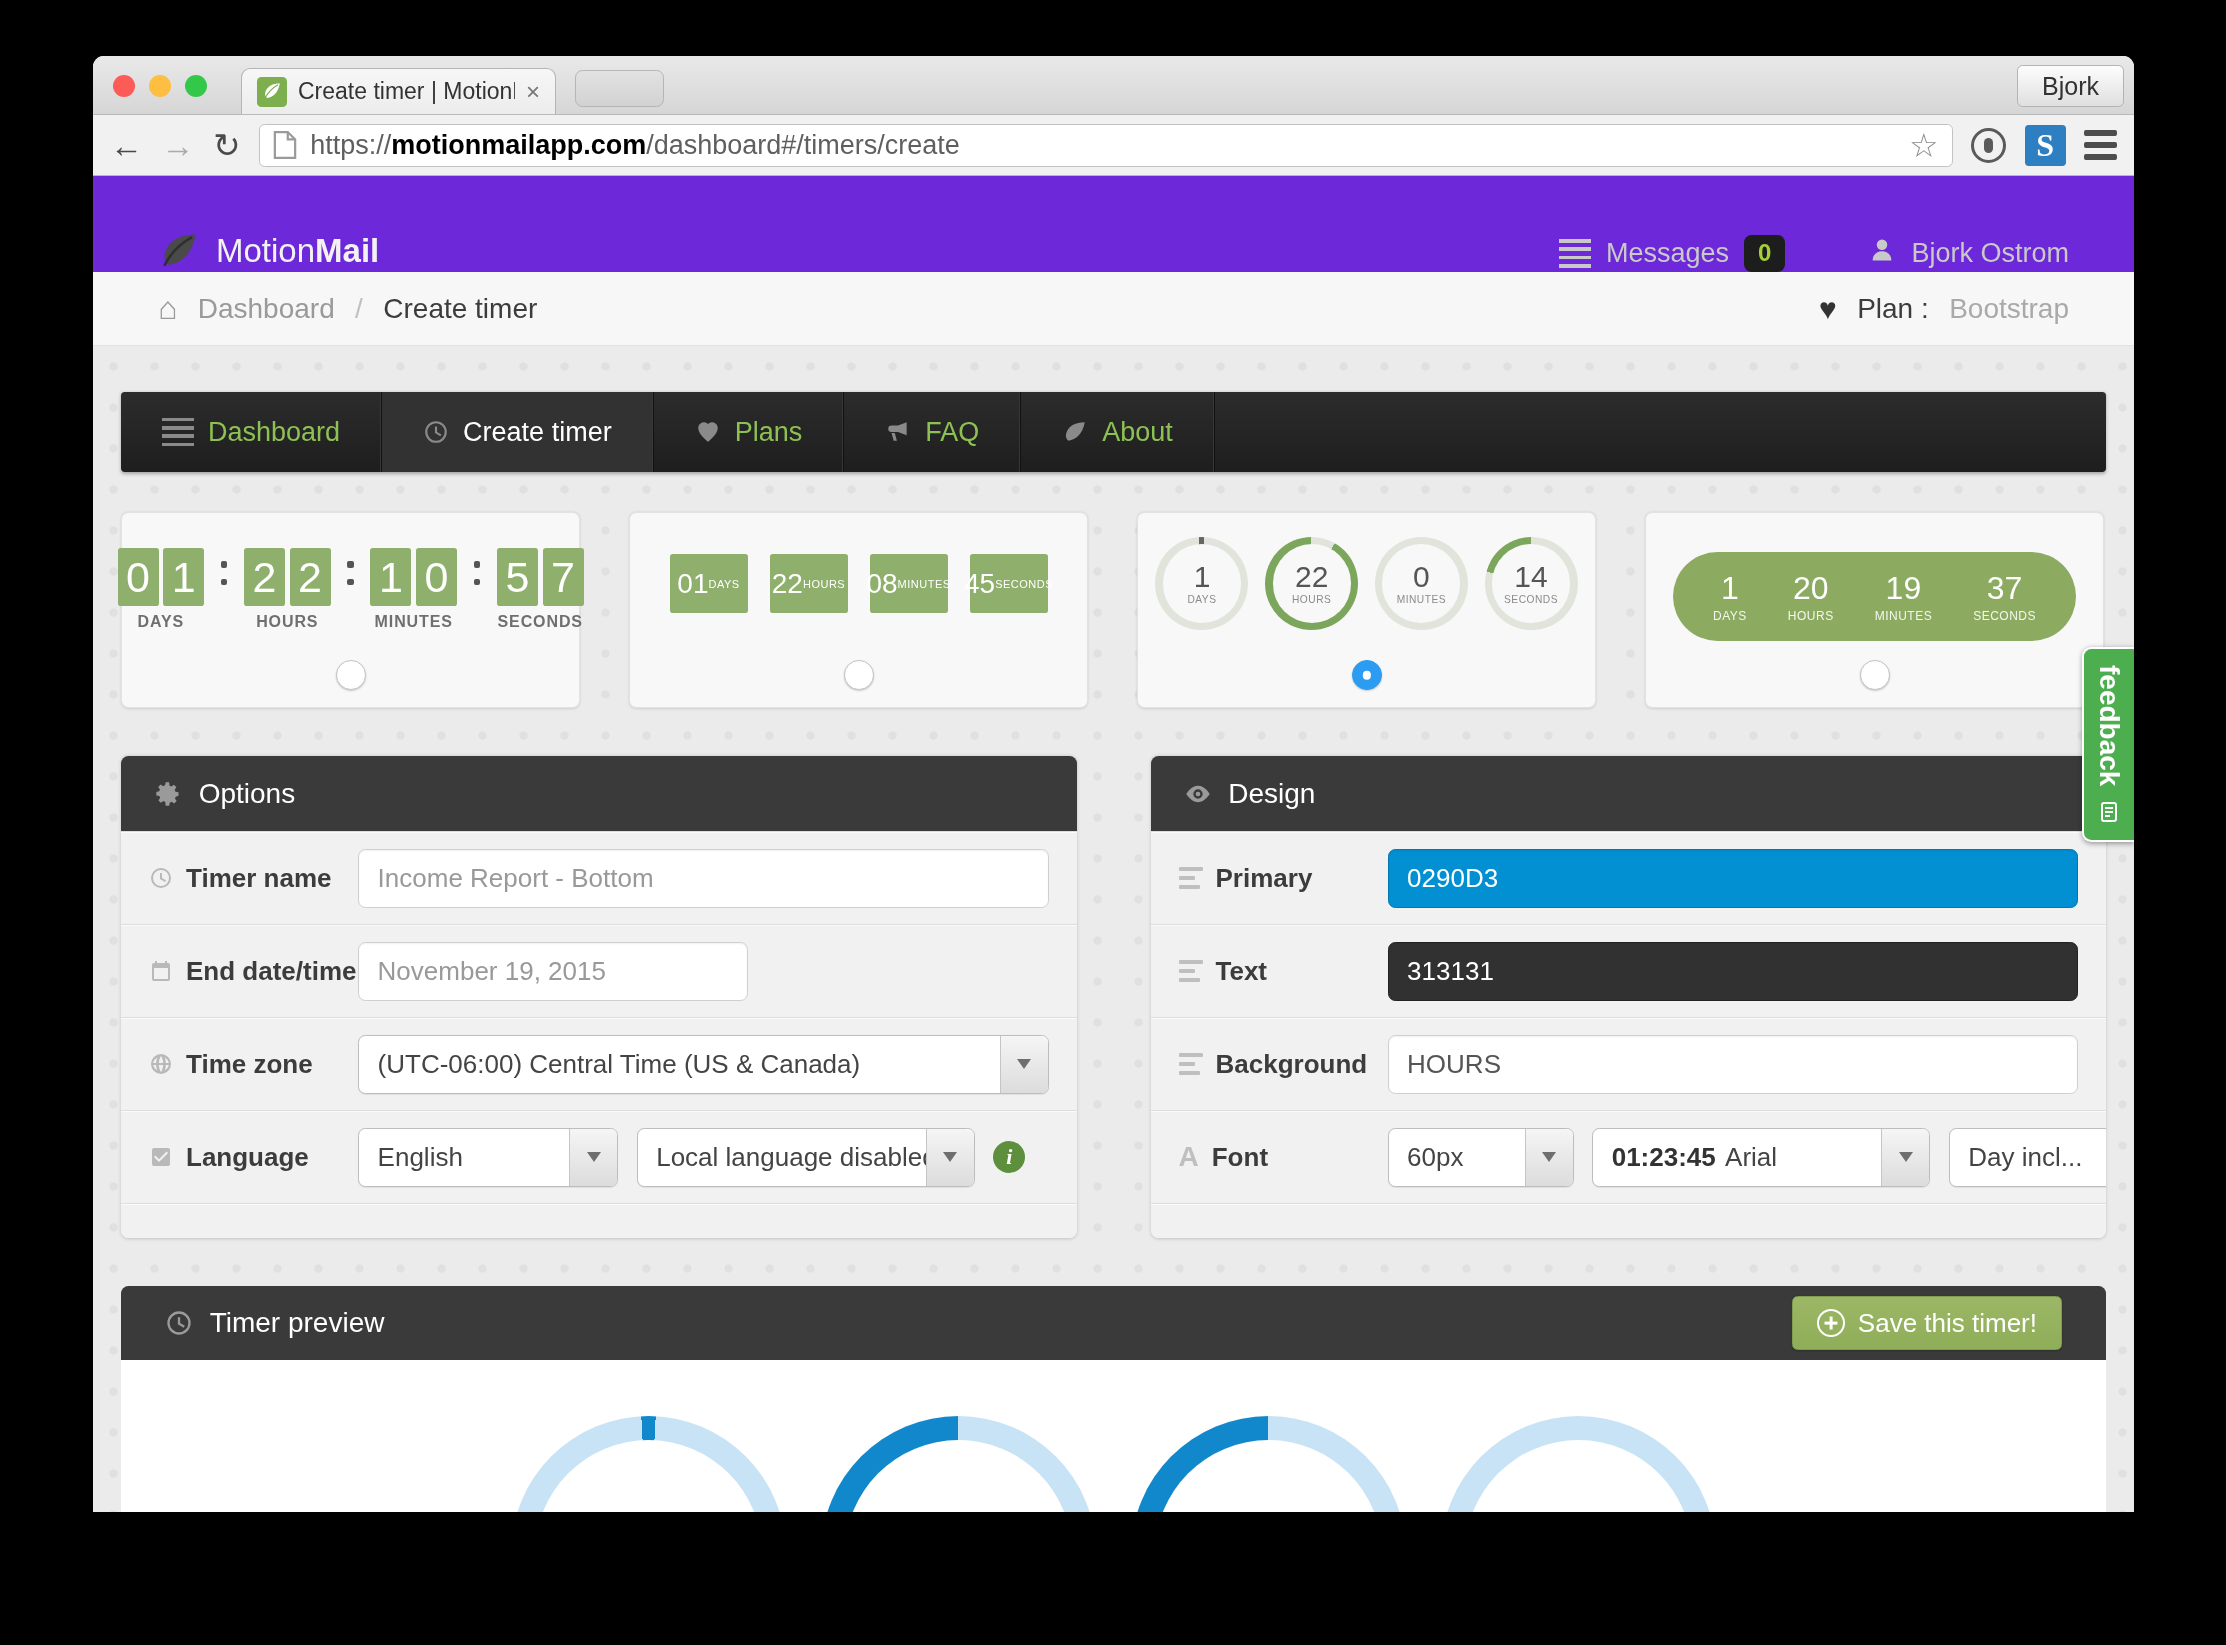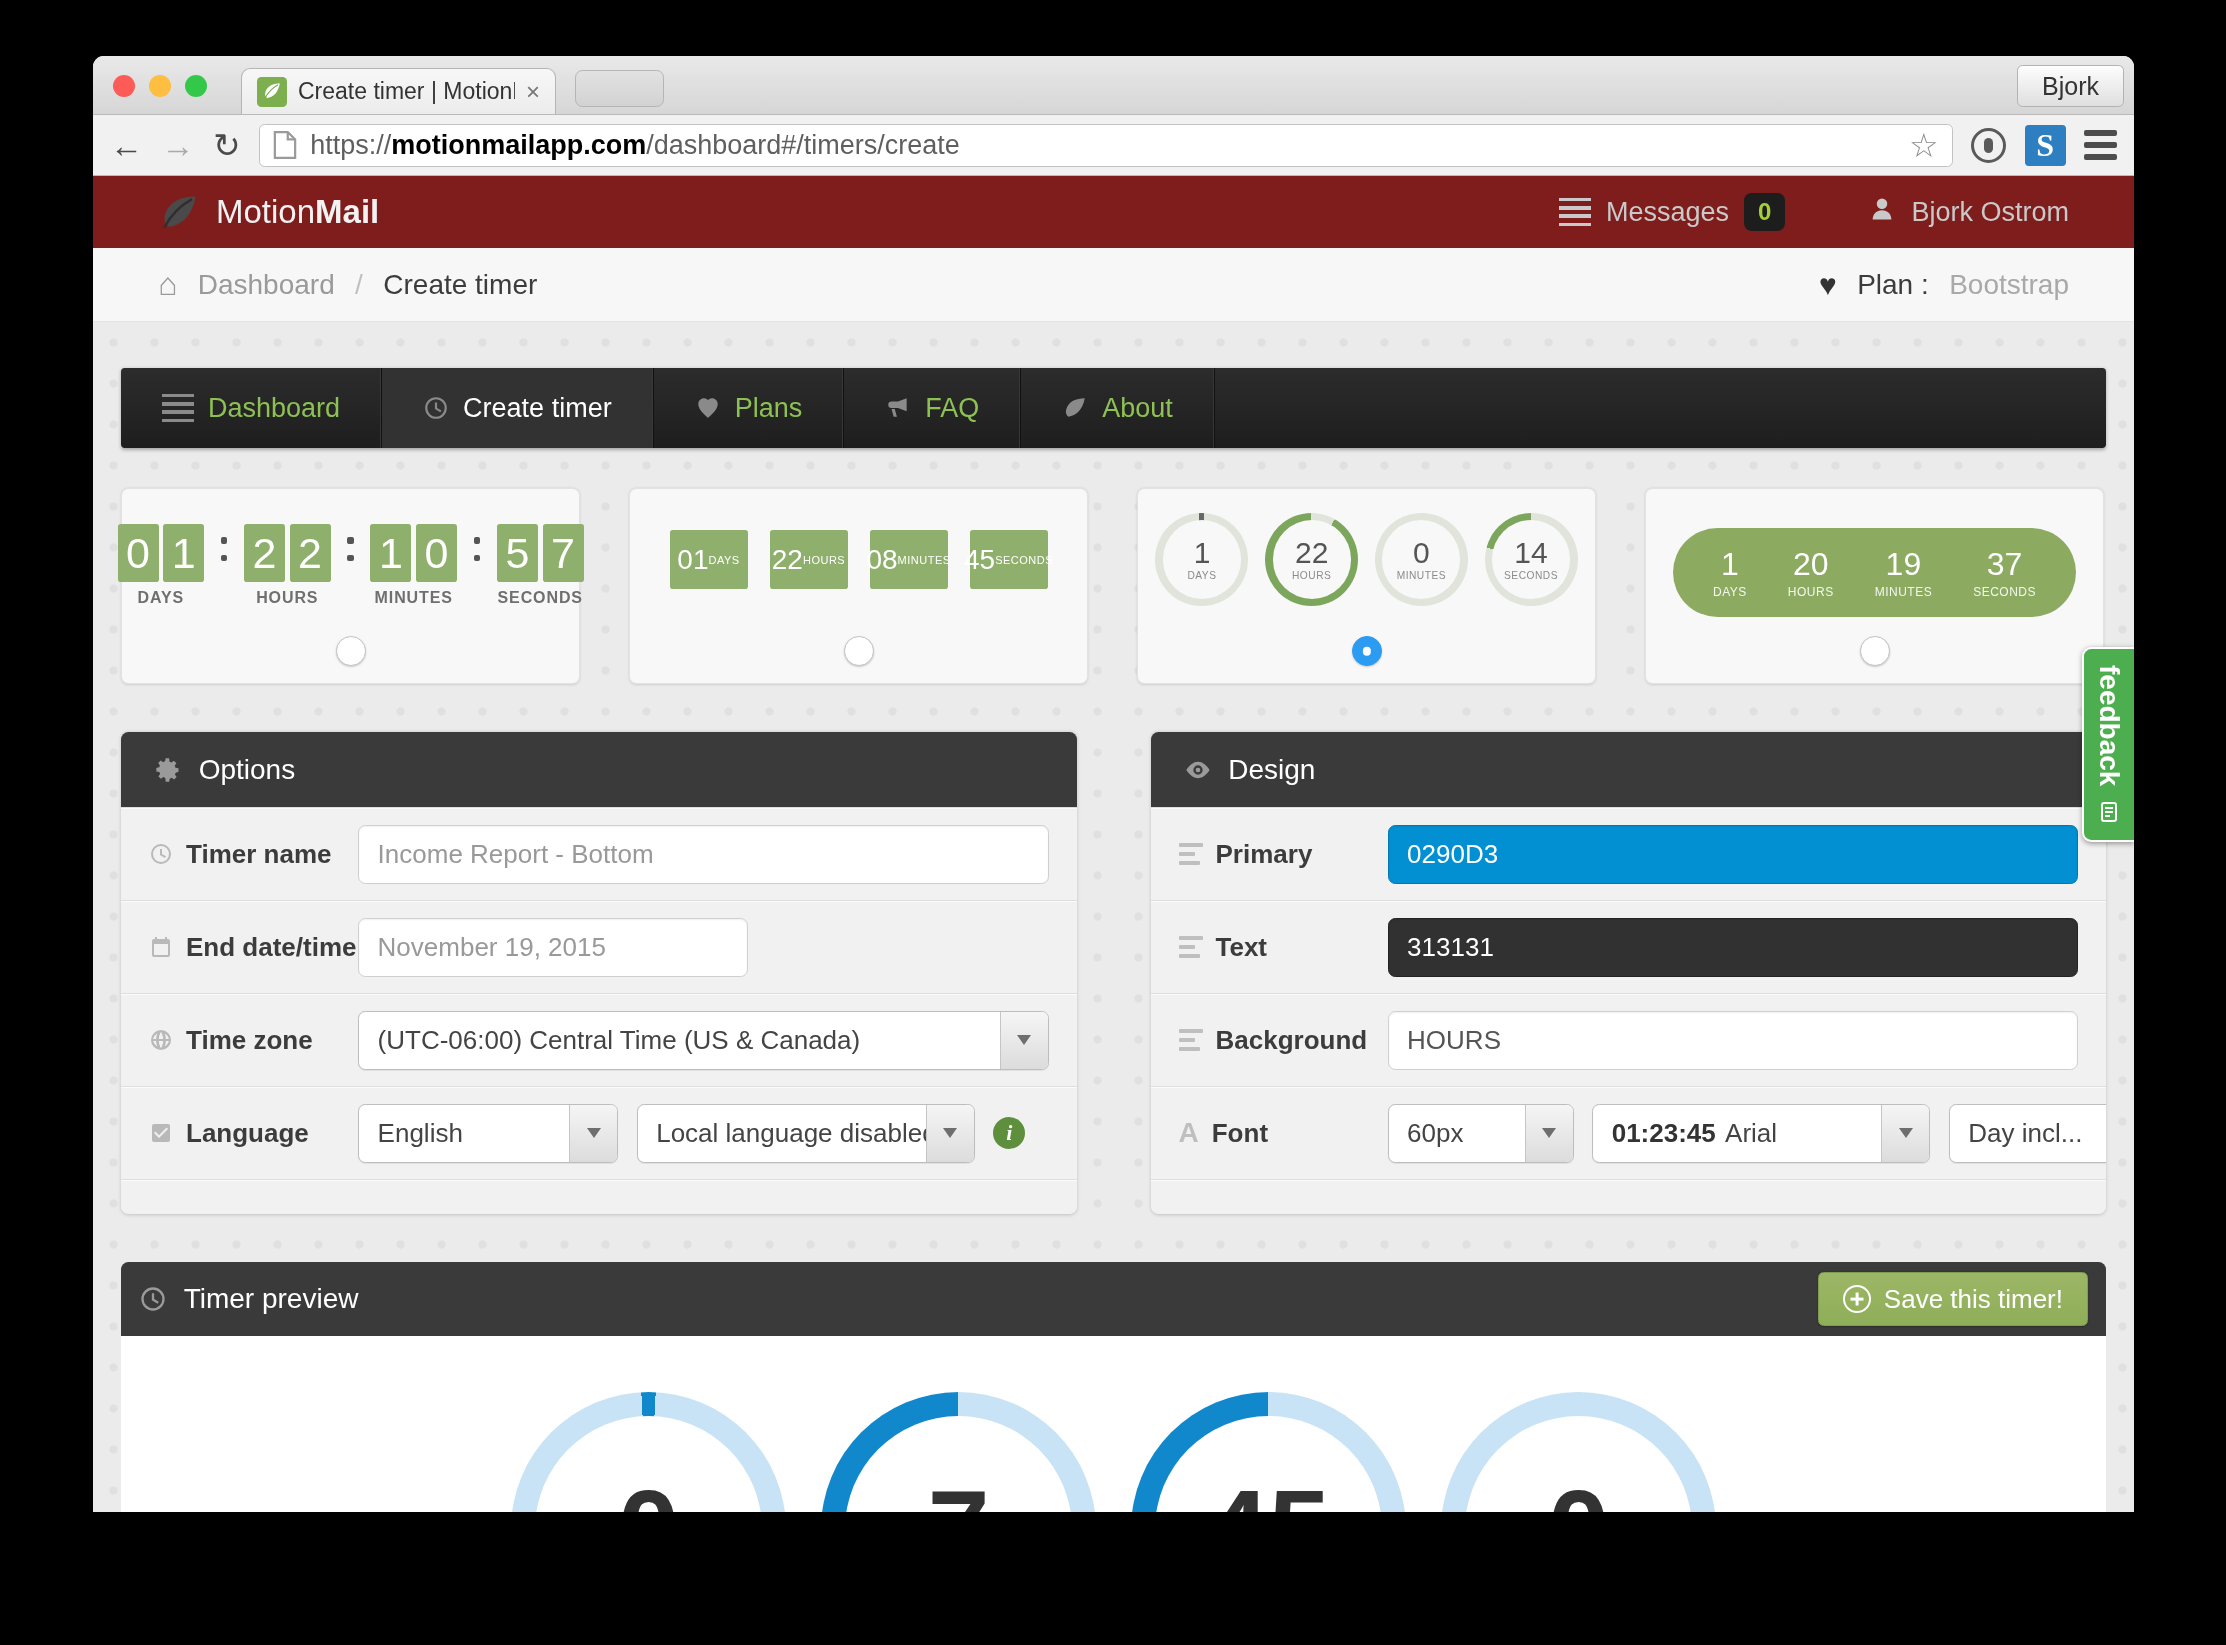--- a/index.html
+++ b/index.html
@@ -45,21 +45,21 @@
   .ext-circle { width:35px; height:35px; border-radius:50%; border:3.7px solid #5a5a5a;
                 display:flex; align-items:center; justify-content:center; }
   .ext-circle::after{ content:""; width:9.3px; height:15px; background:#5a5a5a; border-radius:4.6px; }
   .ext-s { width:41px; height:41px; border-radius:3.7px; background:#2d7fc1; color:#fff;
            font-weight:bold; font-size:32px; display:flex; align-items:center; justify-content:center;
            font-family:"Liberation Serif",serif; }
   .burger { display:flex; flex-direction:column; gap:6.5px; }
   .burger i { display:block; width:33px; height:5.6px; background:#4d4d4d; border-radius:1.9px; }
 
   
-  .appheader { height:72px; background:#7f1d1d; display:flex; align-items:center;
+  .appheader { height:96px; background:#6d28d9; display:flex; align-items:flex-end;
                justify-content:space-between; padding:0 65px; }
   .brand { display:flex; align-items:center; gap:15px; }
   .brand svg { width:43px; height:43px; }
   .brand-name { font-size:33px; color:#f2f2f2; }
   .brand-name b { font-weight:bold; }
   .hdr-right { display:flex; align-items:center; gap:83px; }
   .hdr-item { display:flex; align-items:center; gap:15px; font-size:27px; color:#c9c9c9; }
   .list-icon { display:flex; flex-direction:column; gap:4.6px; }
   .list-icon i { display:block; width:32px; height:3.7px; background:#c9c9c9; }
   .badge { background:#1d1d1d; border-radius:7.4px; padding:4.6px 14px; color:#a6ce39;
@@ -174,21 +174,21 @@
   .swatch-text { background:#313131; border-color:#222; color:#fff; }
   .swatch-bg { color:#555; }
   .lines-icon { display:flex; flex-direction:column; gap:4.6px; width:24px; }
   .lines-icon i { height:4.6px; background:#bfbfbf; border-radius:0.9px; }
   .lines-icon i:nth-child(2){ width:70%; } .lines-icon i:nth-child(3){ width:88%; }
   .font-a { font-size:28px; color:#bfbfbf; font-weight:bold; }
   .font-preview-bold { font-weight:bold; color:#333; margin-right:9.3px; }
 
   
   .previewbar { margin-top:48px; height:74px; background:#3a3a3a; border-radius:7.4px 7.4px 0 0;
-                display:flex; align-items:center; justify-content:space-between; padding:0 18px; }
+                display:flex; align-items:center; justify-content:space-between; padding:0 44px; }
   .pv-title { display:flex; align-items:center; gap:16.7px; color:#fff; font-size:28px; }
   .pv-title svg { width:28px; height:28px; fill:#9a9a9a; }
   .save-btn { height:54px; background:linear-gradient(#9cb766,#8fae58); border:0.9px solid #7f9c4f;
               border-radius:5.6px; color:#fff; font-size:26px; display:flex; align-items:center;
               gap:13px; padding:0 24px; box-shadow:0 0.9px 1.9px rgba(0,0,0,.25); }
   .plus-ico { width:28px; height:28px; border-radius:50%; border:2.8px solid #fff; position:relative; }
   .plus-ico::before, .plus-ico::after { content:""; position:absolute; background:#fff;
               left:50%; top:50%; transform:translate(-50%,-50%); }
   .plus-ico::before { width:13px; height:2.8px; } .plus-ico::after { width:2.8px; height:13px; }
   .previewarea { background:#fff; height:278px; display:flex; justify-content:center; gap:35px;

